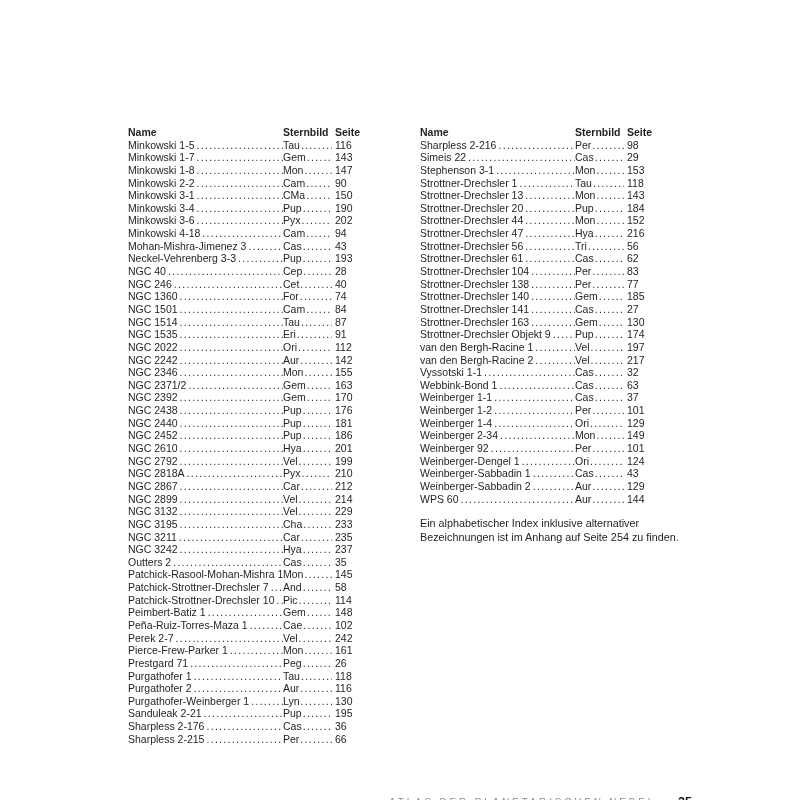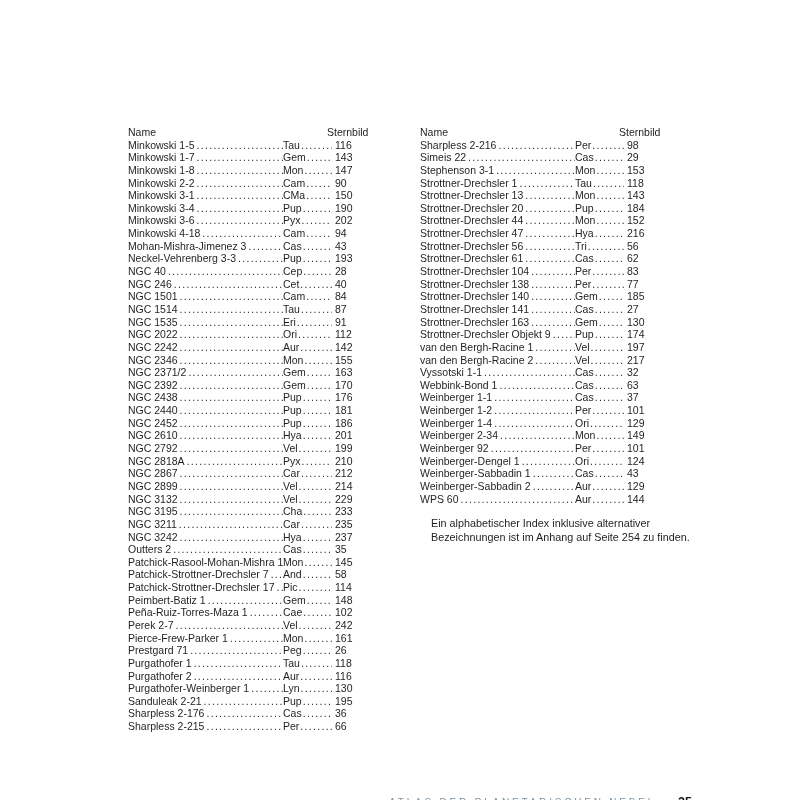--- a/index.html
+++ b/index.html
@@ -27,21 +27,21 @@
   .index-col.right { left: 420px; }
 
   .row {
     display: flex;
     align-items: baseline;
     height: 12.65px;
     line-height: 12.65px;
     font-size: 10.5px;
     white-space: nowrap;
   }
-  .row.header { font-weight: normal; gap: 44px; }
+  .row.header { font-weight: bold; }
 
   .cell-name  { flex: 0 0 155px; display: flex; overflow: hidden; align-items: baseline; }
   .cell-const { flex: 0 0 49px;  display: flex; overflow: hidden; align-items: baseline; }
   .cell-page  { flex: 1 1 auto;  padding-left: 3px; overflow: hidden; }
 
   .name-text  { margin-right: 2px; }
   .const-text { margin-right: 1px; }
 
   .dots {
     flex: 1 1 auto;
@@ -53,21 +53,20 @@
     content: "................................................................................";
     letter-spacing: 1.3px;
     font-size: 10.5px;
   }
 
   .note {
     margin-top: 12px;
     font-size: 10.8px;
     line-height: 13.8px;
     white-space: nowrap;
-    margin-left: 11px;
   }
 
   .footer {
     position: absolute;
     top: 757px;
     right: 108px;
     display: flex;
     align-items: baseline;
     gap: 22px;
   }
@@ -223,20 +222,31 @@
             <span class="dots"></span>
           </span>
           <span class="cell-const">
             <span class="const-text">Cet</span>
             <span class="dots"></span>
           </span>
           <span class="cell-page">40</span>
         </div>
         <div class="row">
           <span class="cell-name">
+            <span class="name-text">NGC 1360</span>
+            <span class="dots"></span>
+          </span>
+          <span class="cell-const">
+            <span class="const-text">For</span>
+            <span class="dots"></span>
+          </span>
+          <span class="cell-page">74</span>
+        </div>
+        <div class="row">
+          <span class="cell-name">
             <span class="name-text">NGC 1501</span>
             <span class="dots"></span>
           </span>
           <span class="cell-const">
             <span class="const-text">Cam</span>
             <span class="dots"></span>
           </span>
           <span class="cell-page">84</span>
         </div>
         <div class="row">
@@ -476,21 +486,21 @@
             <span class="dots"></span>
           </span>
           <span class="cell-const">
             <span class="const-text">And</span>
             <span class="dots"></span>
           </span>
           <span class="cell-page">58</span>
         </div>
         <div class="row">
           <span class="cell-name">
-            <span class="name-text">Patchick-Strottner-Drechsler 17</span>
+            <span class="name-text">Patchick-Strottner-Drechsler 10</span>
             <span class="dots"></span>
           </span>
           <span class="cell-const">
             <span class="const-text">Pic</span>
             <span class="dots"></span>
           </span>
           <span class="cell-page">114</span>
         </div>
         <div class="row">
           <span class="cell-name">

